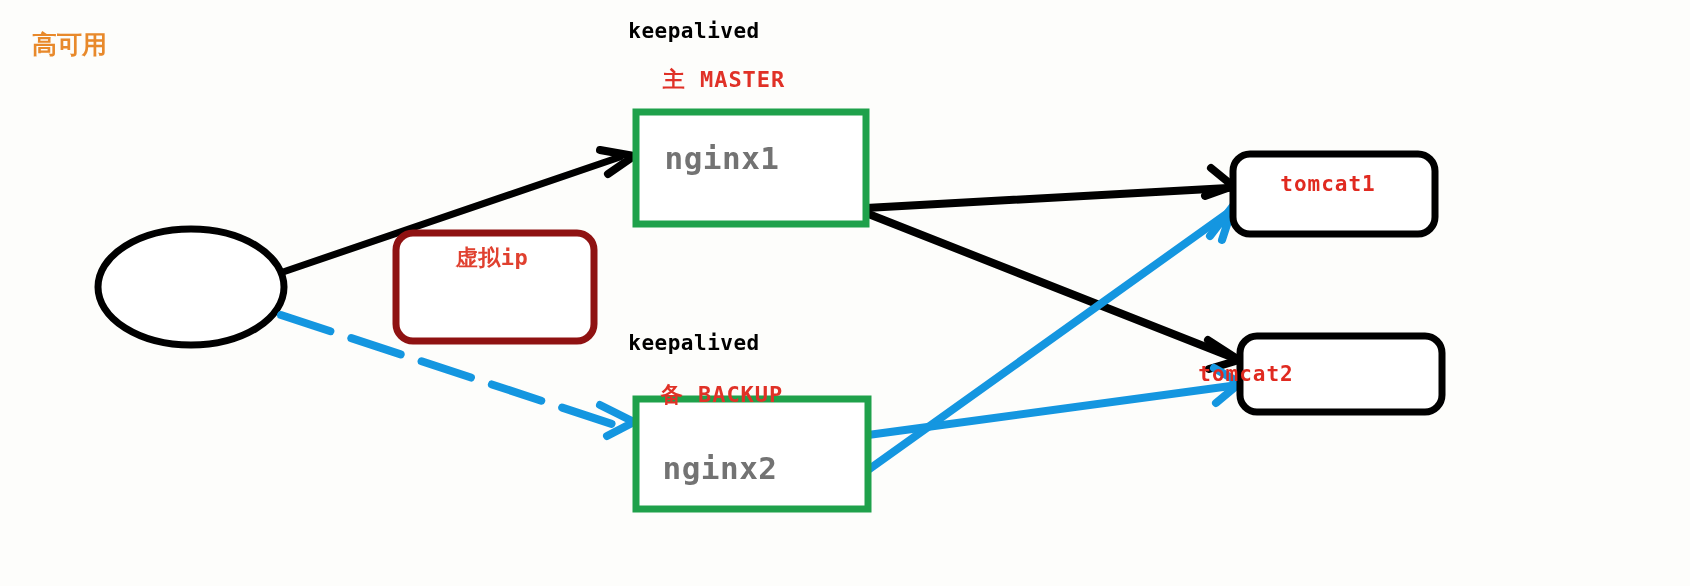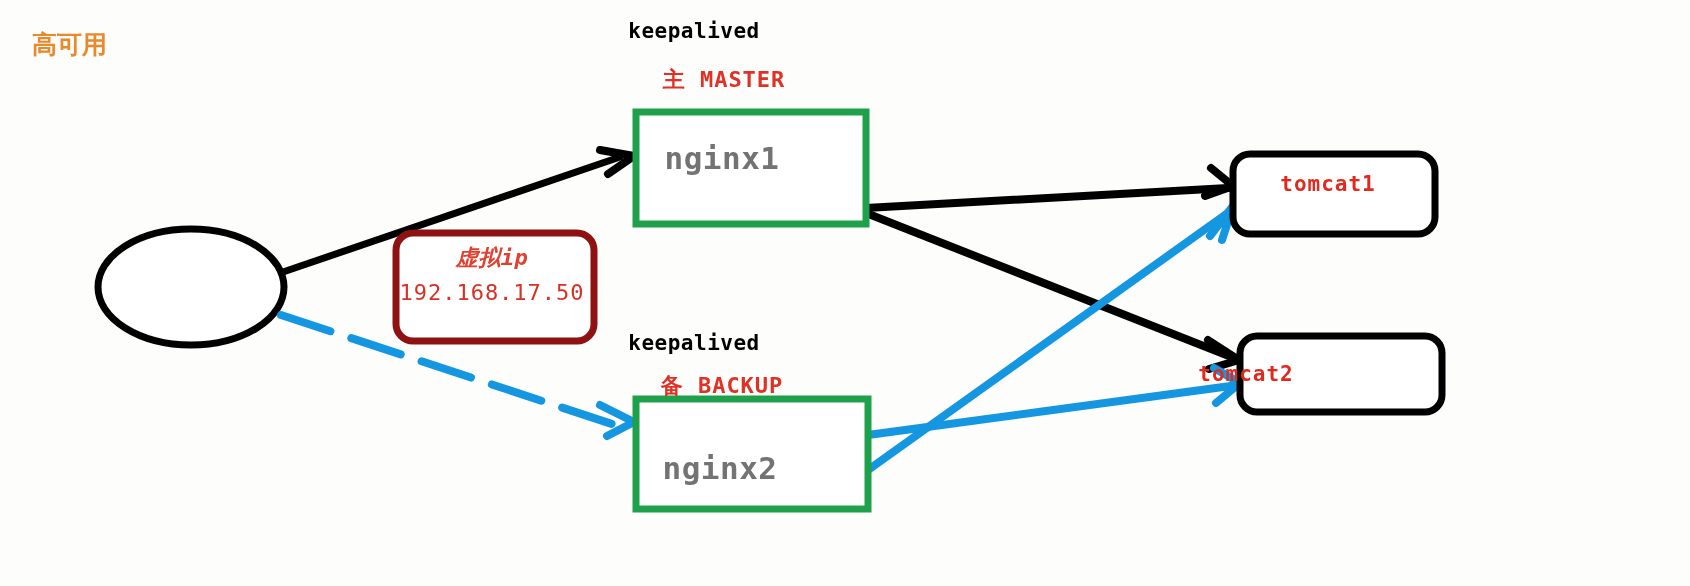--- a/index.html
+++ b/index.html
@@ -119,22 +119,21 @@
     <rect x="1240" y="336" width="202" height="76" rx="17" ry="17" fill="#ffffff" stroke="#000000" stroke-width="7"></rect>
   </svg>
 
   <div class="node-label title-text" style="left:32px; top:28px;">高可用</div>
 
   <div class="node-label keepalived-text center-x" style="left:694px; top:19px;">keepalived</div>
   <div class="node-label role-text center-x" style="left:724px; top:65px;">主 MASTER</div>
   <div class="node-label box-name center-x" style="left:722px; top:140px;">nginx1</div>
 
   <div class="node-label keepalived-text center-x" style="left:694px; top:331px;">keepalived</div>
-  <div class="node-label role-text center-x" style="left:722px; top:371px;">备 BACKUP</div>
+  <div class="node-label role-text center-x" style="left:722px; top:380px;">备 BACKUP</div>
   <div class="node-label box-name center-x" style="left:720px; top:450px;">nginx2</div>
 
-  <div class="node-label vip-name center-x" style="left:492px; top:243px;font-style:italic;">虚拟ip</div>
-  <div class="node-label vip-ip center-x" style="left:492px; top:280px;">192.168.17.50</div>
+  <div class="node-label vip-name center-x" style="left:492px; top:243px;">虚拟ip</div>
 
   <div class="node-label tomcat-name center-x" style="left:1304px; top:172px;margin-left:24px;">tomcat1</div>
   <div class="node-label tomcat-name center-x" style="left:1246px; top:362px;">tomcat2</div>
 
 </div>
 
 </body></html>

